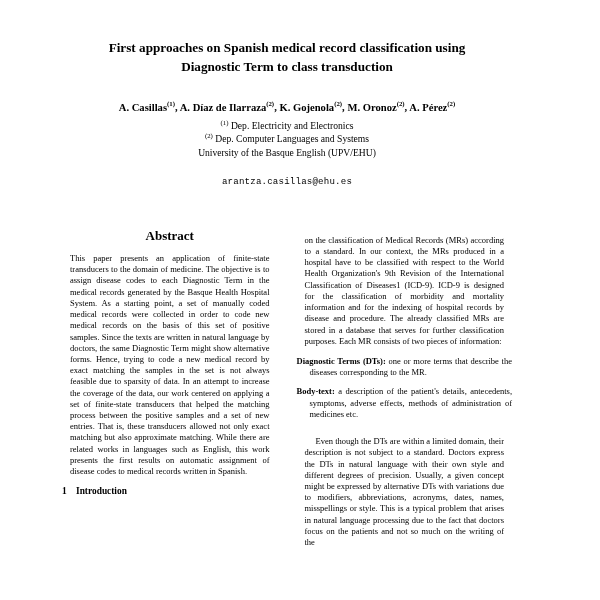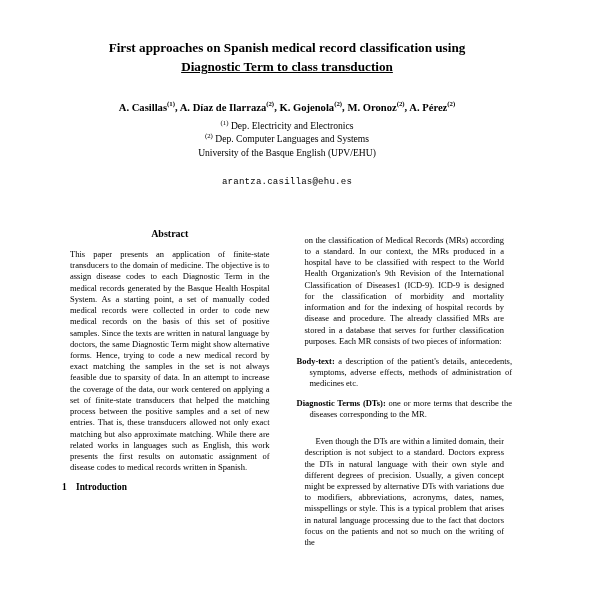--- a/index.html
+++ b/index.html
@@ -23,21 +23,20 @@
   }
   .title {
     text-align: center;
     font-size: 13.2px;
     font-weight: bold;
     line-height: 1.45;
     margin: 0 6px 0 6px;
   }
   .title .line2 {
     display: block;
-    text-decoration: underline;
   }
   .authors {
     text-align: center;
     font-size: 10.6px;
     font-weight: bold;
     margin-top: 25px;
     line-height: 1.4;
   }
   .affil {
     text-align: center;
@@ -64,21 +63,21 @@
   }
   .col {
     width: 229px;
     font-size: 8.5px;
     line-height: 1.32;
     text-align: justify;
   }
   .sec-head-centered {
     text-align: center;
     font-weight: bold;
-    font-size: 10px;
+    font-size: 13px;
     margin-bottom: 9px;
   }
   .sec-head {
     font-weight: bold;
     font-size: 9.4px;
     margin-top: 4px;
     margin-bottom: 6px;
     text-align: left;
   }
   .sec-head .num {
@@ -139,26 +138,26 @@
       <p class="noindent">This paper presents an application of finite-state transducers to the domain of medicine. The objective is to assign disease codes to each Diagnostic Term in the medical records generated by the Basque Health Hospital System. As a starting point, a set of manually coded medical records were collected in order to code new medical records on the basis of this set of positive samples. Since the texts are written in natural language by doctors, the same Diagnostic Term might show alternative forms. Hence, trying to code a new medical record by exact matching the samples in the set is not always feasible due to sparsity of data. In an attempt to increase the coverage of the data, our work centered on applying a set of finite-state transducers that helped the matching process between the positive samples and a set of new entries. That is, these transducers allowed not only exact matching but also approximate matching. While there are related works in languages such as English, this work presents the first results on automatic assignment of disease codes to medical records written in Spanish.</p>
       <div class="sec-head">
         <span class="num">1</span><span>Introduction</span>
       </div>
     </div>
 
     <div class="col">
       <p class="noindent">on the classification of Medical Records (MRs) according to a standard. In our context, the MRs produced in a hospital have to be classified with respect to the World Health Organization's 9th Revision of the International Classification of Diseases1 (ICD-9). ICD-9 is designed for the classification of morbidity and mortality information and for the indexing of hospital records by disease and procedure. The already classified MRs are stored in a database that serves for further classification purposes. Each MR consists of two pieces of information:</p>
       <div class="deflist">
         <div class="defitem">
+          <b>Diagnostic Terms (DTs):</b>
+          <span>one or more terms that describe the diseases corresponding to the MR.</span>
+        </div>
+        <div class="defitem">
           <b>Body-text:</b>
           <span>a description of the patient's details, antecedents, symptoms, adverse effects, methods of administration of medicines etc.</span>
-        </div>
-        <div class="defitem">
-          <b>Diagnostic Terms (DTs):</b>
-          <span>one or more terms that describe the diseases corresponding to the MR.</span>
         </div>
       </div>
       <div class="gap"></div>
       <p>Even though the DTs are within a limited domain, their description is not subject to a standard. Doctors express the DTs in natural language with their own style and different degrees of precision. Usually, a given concept might be expressed by alternative DTs with variations due to modifiers, abbreviations, acronyms, dates, names, misspellings or style. This is a typical problem that arises in natural language processing due to the fact that doctors focus on the patients and not so much on the writing of the</p>
     </div>
 
   </div>
 </div>
 
 </body></html>

